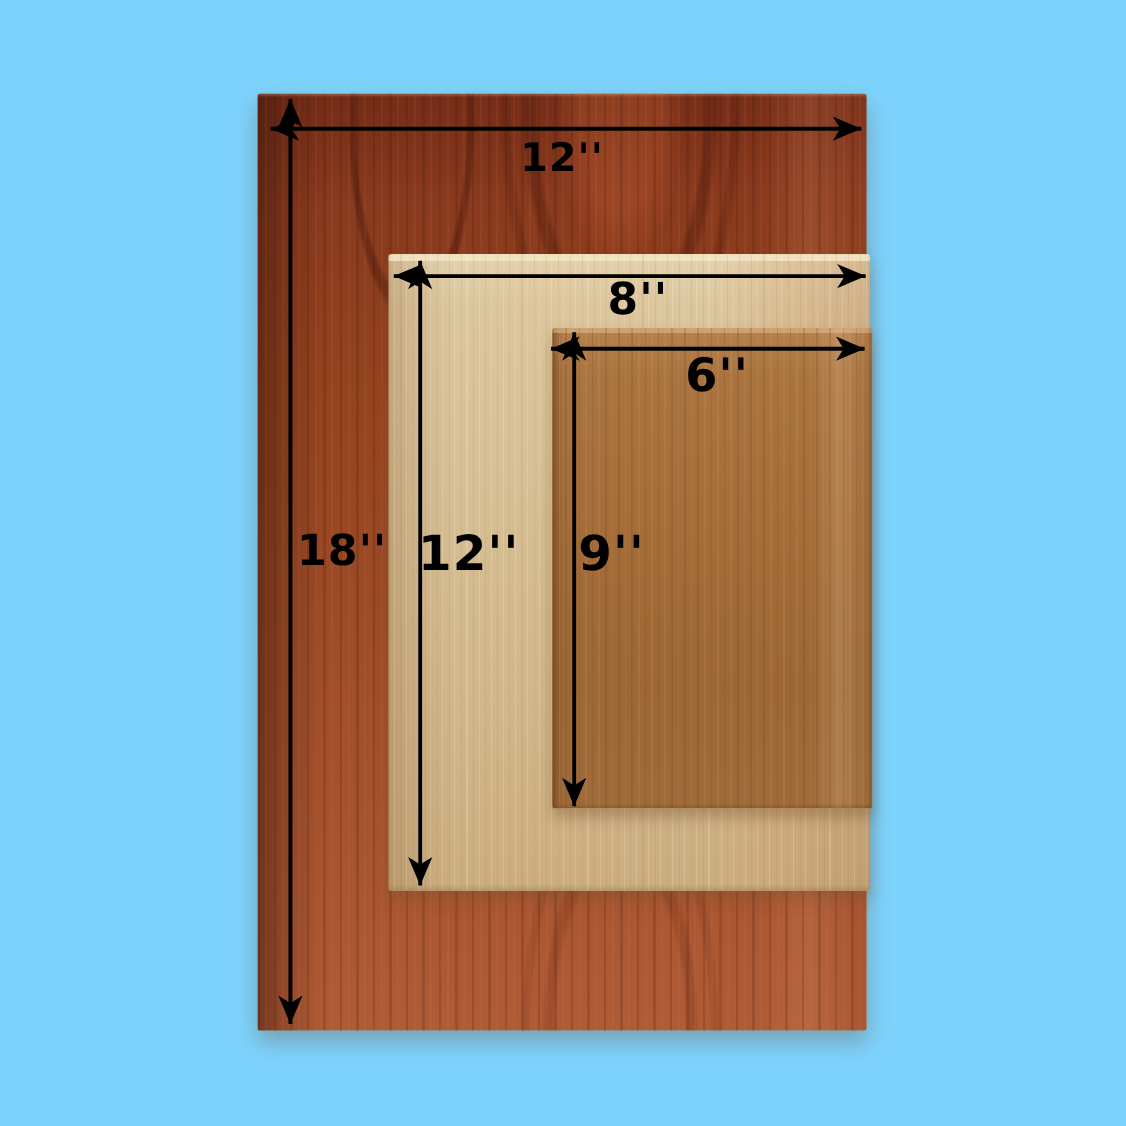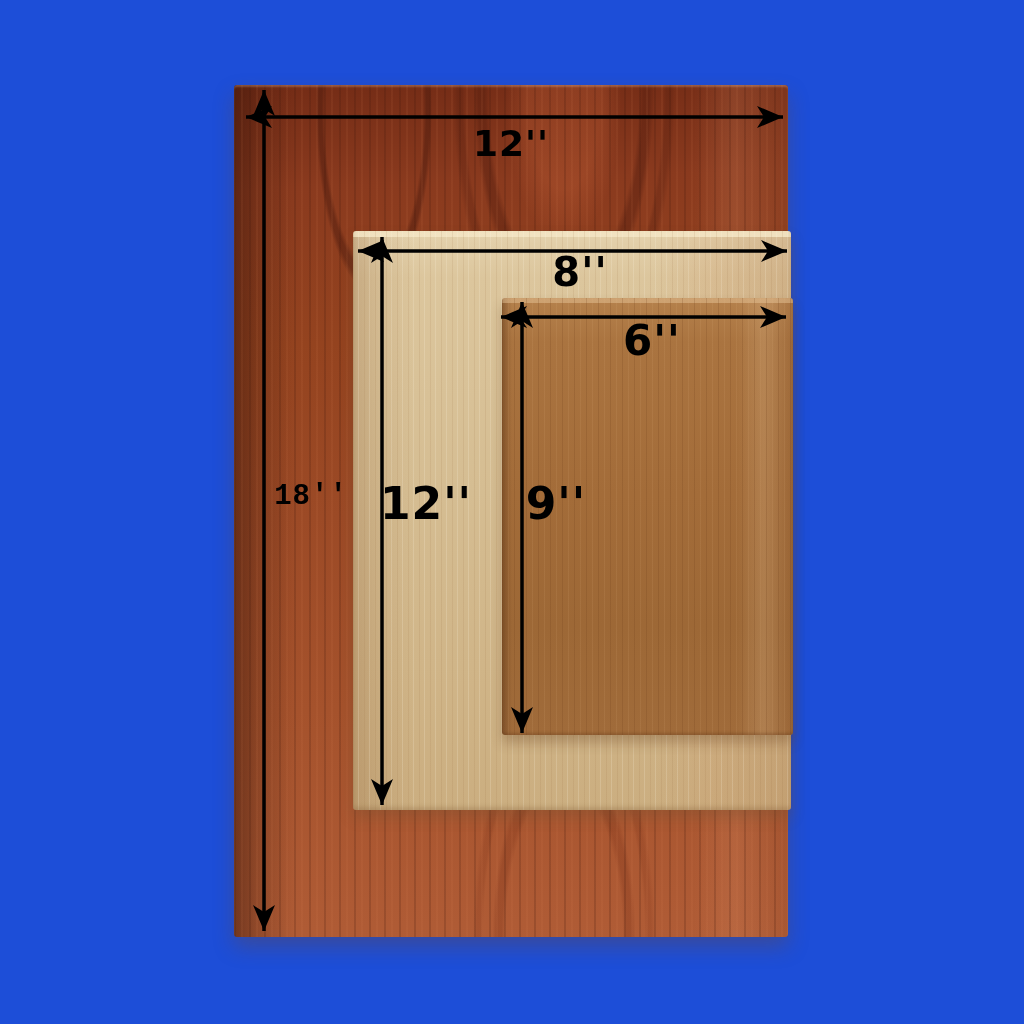--- a/index.html
+++ b/index.html
@@ -5,21 +5,21 @@
   html, body {
     margin: 0;
     padding: 0;
     background: #ffffff;
     font-family: "DejaVu Sans", "Liberation Sans", sans-serif;
   }
   .stage {
     position: relative;
     width: 1024px;
     height: 1024px;
-    background: #1d4ed8;
+    background: #7dd3fc;
     overflow: hidden;
   }
   .board {
     position: absolute;
     border-radius: 3px;
   }
   
   .board-large {
     left: 234px; top: 85px; width: 554px; height: 852px;
     background:
@@ -87,21 +87,21 @@
     color: #000000;
     font-weight: 700;
     line-height: 1;
     letter-spacing: 1px;
     white-space: nowrap;
     user-select: none;
   }
   .dim-label.h12 { left: 511px; top: 126px; font-size: 36px; }
   .dim-label.h8  { left: 580px; top: 252px; font-size: 40px; }
   .dim-label.h6  { left: 652px; top: 320px; font-size: 42px; }
-  .dim-label.v18 { left: 311px; top: 482px; font-size: 29px; font-family: Liberation Mono, monospace; }
+  .dim-label.v18 { left: 311px; top: 482px; font-size: 39px; }
   .dim-label.v12 { left: 426px; top: 482px; font-size: 44px; }
   .dim-label.v9  { left: 556px; top: 482px; font-size: 44px; }
 </style>
 </head>
 <body>
 
 <div class="stage">
 
   <div class="board board-large"></div>
   <div class="board board-medium"></div>

